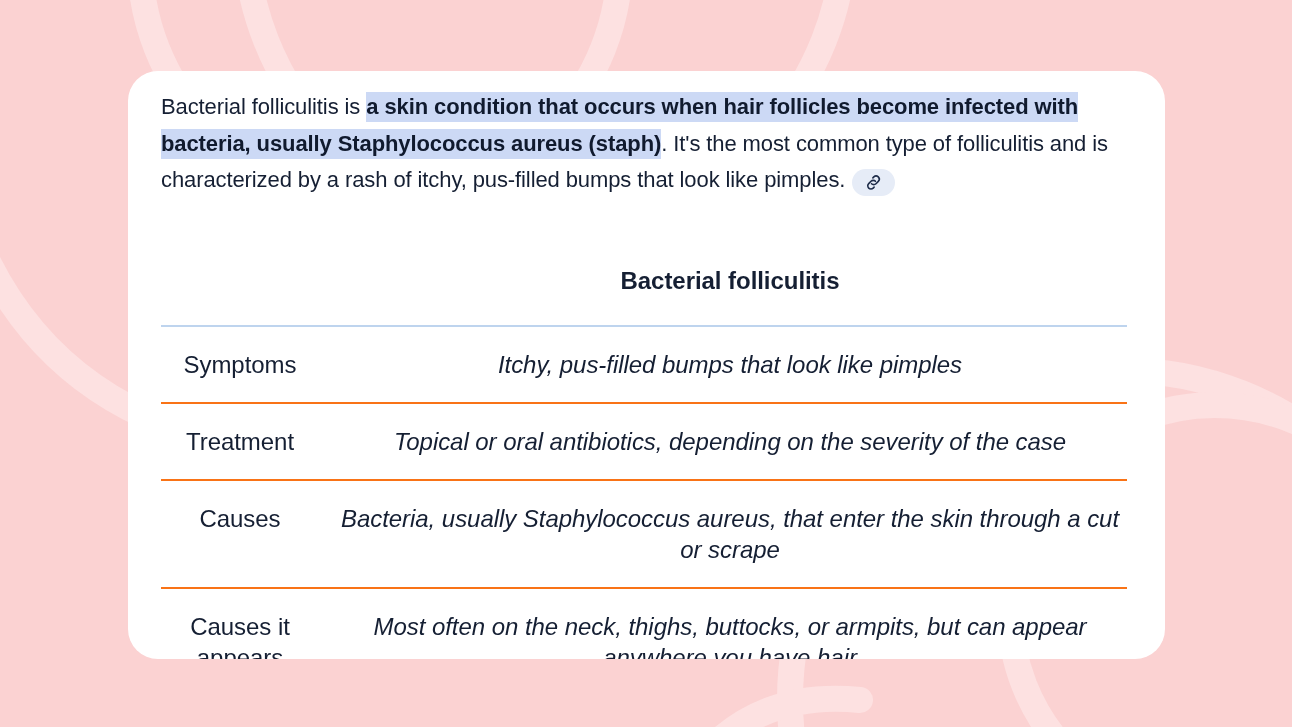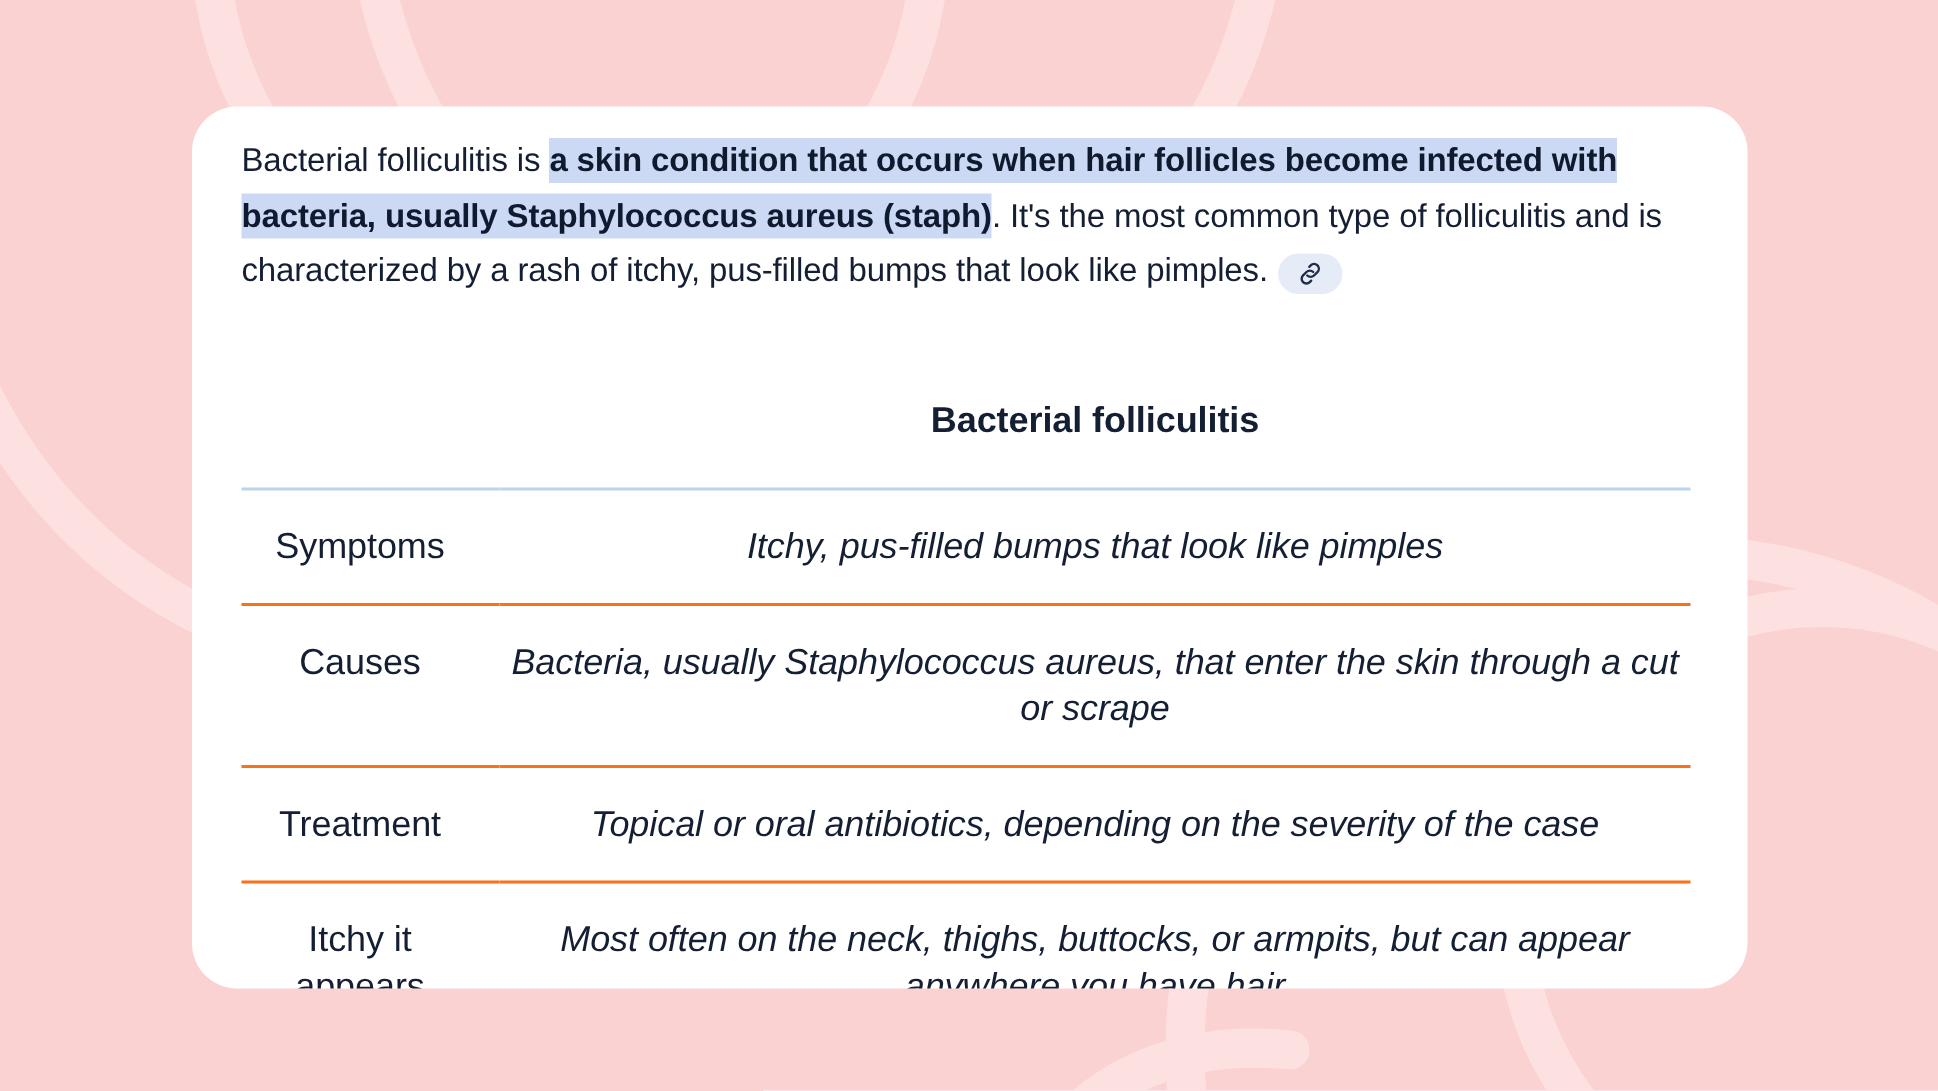--- a/index.html
+++ b/index.html
@@ -163,27 +163,27 @@
         <th class="head-blank"></th>
         <th>Bacterial folliculitis</th>
       </tr>
     </thead>
     <tbody>
       <tr>
         <th>Symptoms</th>
         <td>Itchy, pus-filled bumps that look like pimples</td>
       </tr>
       <tr>
+        <th>Treatment</th>
+        <td>Topical or oral antibiotics, depending on the severity of the case</td>
+      </tr>
+      <tr>
         <th>Causes</th>
         <td>Bacteria, usually Staphylococcus aureus, that enter the skin through a cut or scrape</td>
       </tr>
       <tr>
-        <th>Treatment</th>
-        <td>Topical or oral antibiotics, depending on the severity of the case</td>
-      </tr>
-      <tr>
-        <th>Itchy it appears</th>
+        <th>Causes it appears</th>
         <td>Most often on the neck, thighs, buttocks, or armpits, but can appear anywhere you have hair</td>
       </tr>
     </tbody>
   </table>
 
 </div>
 
 </body></html>

